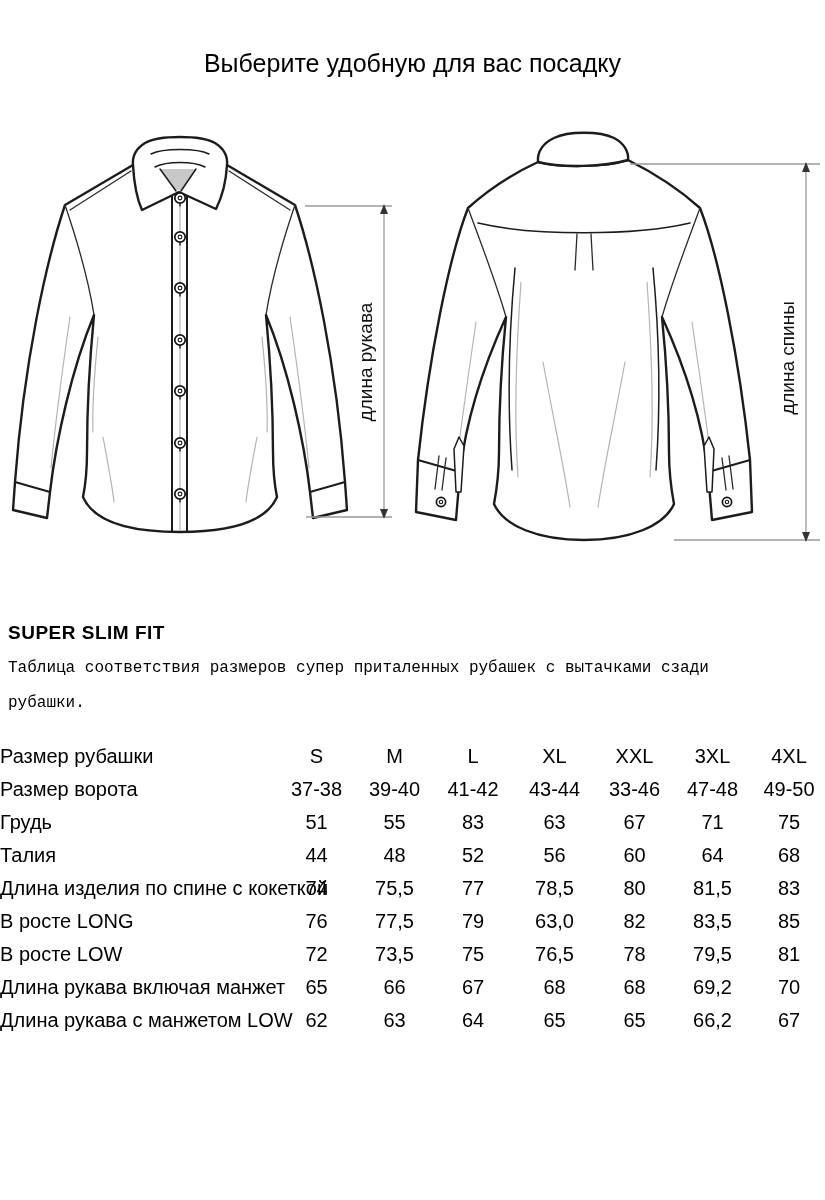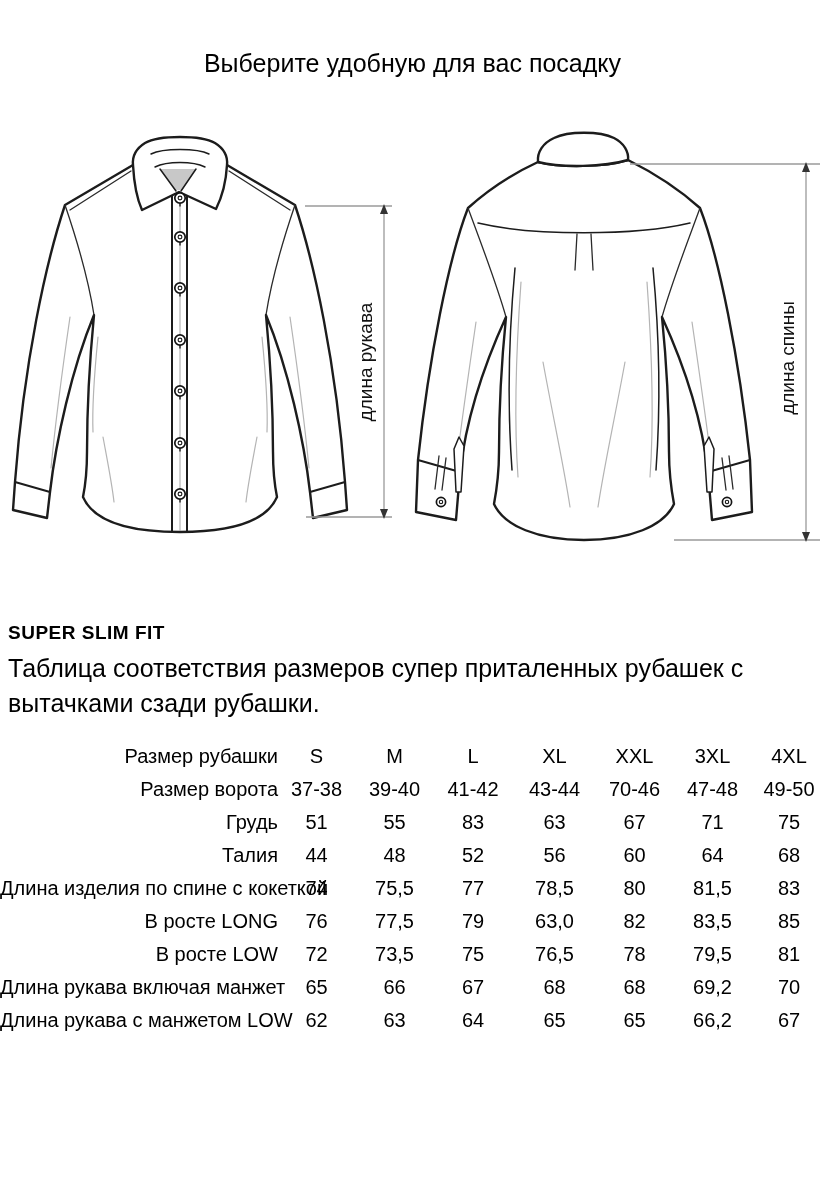--- a/index.html
+++ b/index.html
@@ -31,28 +31,28 @@
   .mline{ stroke:#9a9a9a; stroke-width:1.3; }
   .ahead{ fill:#333333; stroke:none; }
   .mlabel{ font-family:"Liberation Sans", sans-serif; font-size:19px; fill:#111; }
 
   .fit-heading {
     position:absolute; top:619px; left:8px;
     font-size:19px; font-weight:bold; line-height:28px; letter-spacing:0.5px;
   }
   .fit-desc {
     position:absolute; top:651px; left:8px; width:762px;
-    font-size:25px; line-height:35px;
+    font-size:16px; line-height:35px;font-family:Liberation Mono, monospace;
   }
   table.size-table {
     position:absolute; top:740px; left:0; width:825px;
     border-collapse:collapse; table-layout:fixed; font-size:20px;
   }
   table.size-table td { height:33px; padding:0; white-space:nowrap; }
-  td.lbl { text-align:right; padding-left:10px; }
+  td.lbl { text-align:left; padding-left:10px; }
   td.val { text-align:center; }
 </style>
 </head>
 <body>
 
 <div class="page">
 
   <div class="title">Выберите удобную для вас посадку</div>
 
   <div class="figures">
@@ -223,21 +223,21 @@
           <td class="val">XXL</td>
           <td class="val">3XL</td>
           <td class="val">4XL</td>
         </tr>
         <tr>
           <td class="lbl">Размер ворота</td>
           <td class="val">37-38</td>
           <td class="val">39-40</td>
           <td class="val">41-42</td>
           <td class="val">43-44</td>
-          <td class="val">70-46</td>
+          <td class="val">33-46</td>
           <td class="val">47-48</td>
           <td class="val">49-50</td>
         </tr>
         <tr>
           <td class="lbl">Грудь</td>
           <td class="val">51</td>
           <td class="val">55</td>
           <td class="val">83</td>
           <td class="val">63</td>
           <td class="val">67</td>

